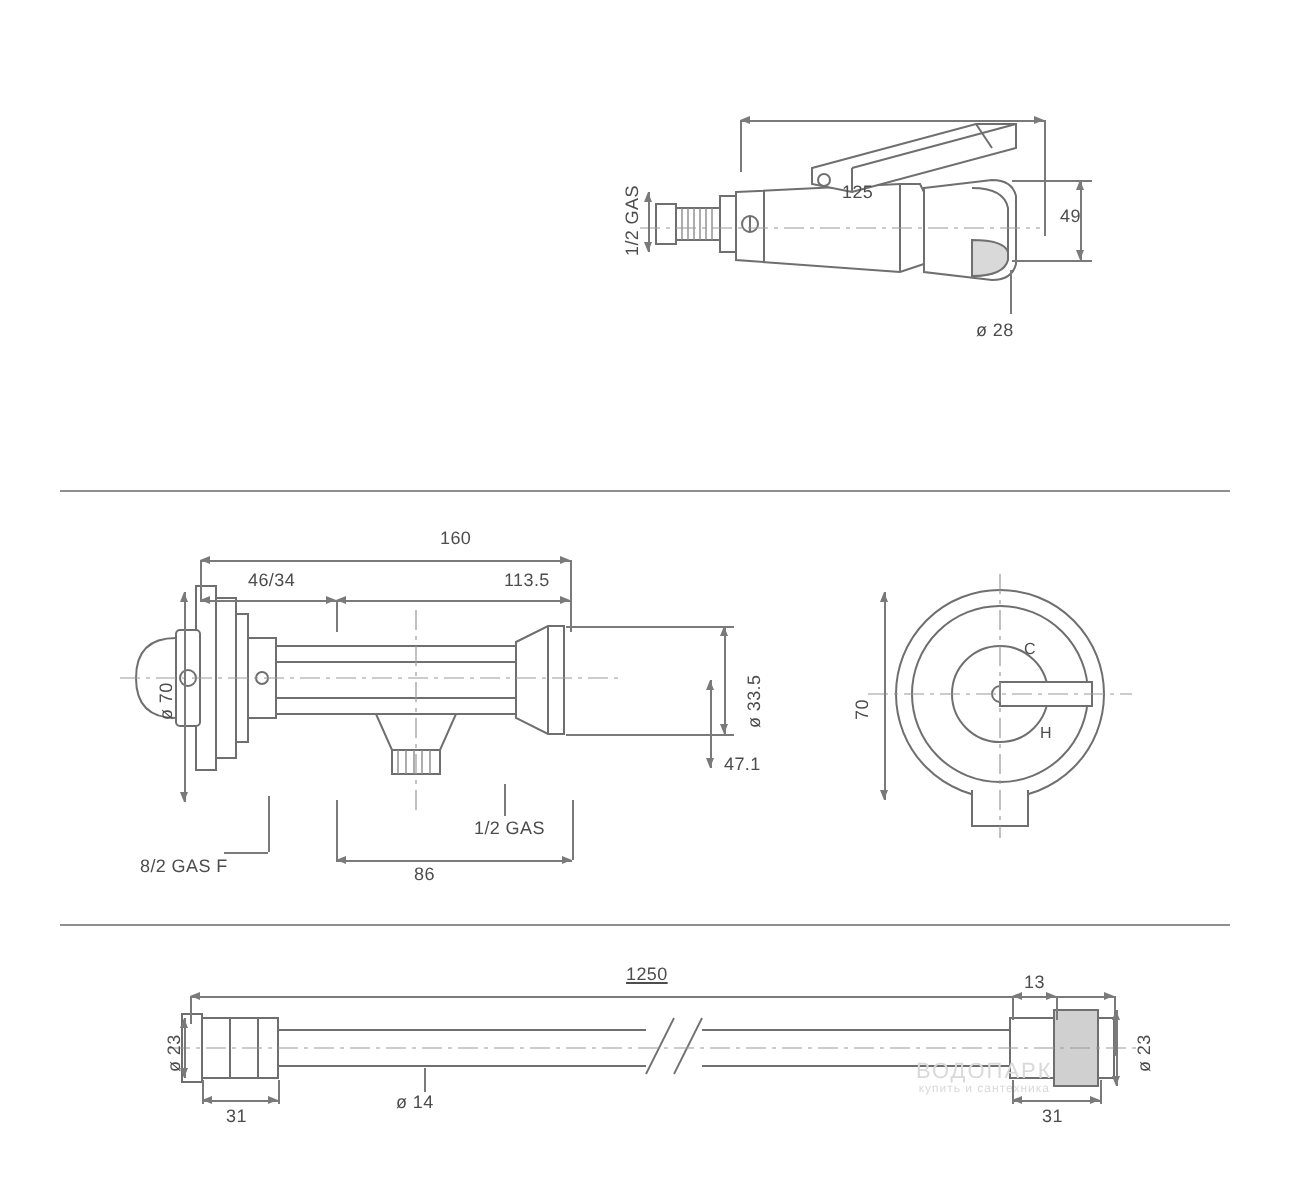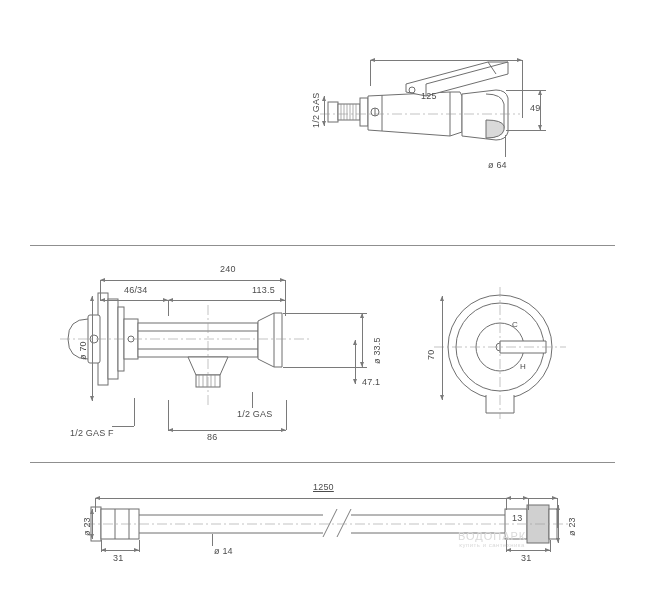--- a/index.html
+++ b/index.html
@@ -134,21 +134,21 @@
     <div class="arrow arr-u" style="left:322px; top:96px;"></div>
     <div class="arrow arr-d" style="left:322px; top:121px;"></div>
 
     <div class="dimline v" style="left:540px; top:90px; height:40px;"></div>
     <div class="arrow arr-u" style="left:538px; top:90px;"></div>
     <div class="arrow arr-d" style="left:538px; top:125px;"></div>
     <div class="tickh" style="left:506px; top:90px; width:40px;"></div>
     <div class="tickh" style="left:506px; top:130px; width:40px;"></div>
     <div class="lbl" style="left:530px; top:103px;">49</div>
 
-    <div class="lbl" style="left:488px; top:160px;">ø 64</div>
+    <div class="lbl" style="left:488px; top:160px;">ø 28</div>
     <div class="dimline v" style="left:505px; top:135px; height:22px;"></div>
   </div>
 
   <div>
     <svg width="330" height="170" style="position:absolute; left:60px; top:285px;">
       <g fill="none" stroke="#6f6f6f" stroke-width="1">
 
         <rect x="38" y="8" width="10" height="92" fill="#ffffff"></rect>
         <rect x="48" y="14" width="10" height="80" fill="#ffffff"></rect>
 
@@ -181,21 +181,21 @@
 
       <line x1="0" y1="54" x2="250" y2="54" stroke="#9a9a9a" stroke-width="0.6" stroke-dasharray="10,3,2,3"></line>
       <line x1="148" y1="20" x2="148" y2="120" stroke="#9a9a9a" stroke-width="0.6" stroke-dasharray="10,3,2,3"></line>
     </svg>
 
     <div class="dimline h" style="left:100px; top:280px; width:185px;"></div>
     <div class="arrow arr-l" style="left:100px; top:278px;"></div>
     <div class="arrow arr-r" style="left:280px; top:278px;"></div>
     <div class="tick" style="left:100px; top:280px; height:20px;"></div>
     <div class="tick" style="left:285px; top:280px; height:36px;"></div>
-    <div class="lbl" style="left:220px; top:264px;">240</div>
+    <div class="lbl" style="left:220px; top:264px;">160</div>
 
     <div class="dimline h" style="left:100px; top:300px; width:68px;"></div>
     <div class="arrow arr-l" style="left:100px; top:298px;"></div>
     <div class="arrow arr-r" style="left:163px; top:298px;"></div>
     <div class="tick" style="left:168px; top:300px; height:16px;"></div>
     <div class="lbl" style="left:124px; top:285px;">46/34</div>
 
     <div class="dimline h" style="left:168px; top:300px; width:117px;"></div>
     <div class="arrow arr-l" style="left:168px; top:298px;"></div>
     <div class="arrow arr-r" style="left:280px; top:298px;"></div>
@@ -214,21 +214,21 @@
     <div class="tickh" style="left:283px; top:367px; width:84px;"></div>
 
     <div class="lbl" style="left:362px; top:377px;">47.1</div>
     <div class="dimline v" style="left:355px; top:340px; height:44px;"></div>
     <div class="arrow arr-u" style="left:353px; top:340px;"></div>
     <div class="arrow arr-d" style="left:353px; top:379px;"></div>
 
     <div class="lbl" style="left:237px; top:409px;">1/2 GAS</div>
     <div class="dimline v" style="left:252px; top:392px; height:16px;"></div>
 
-    <div class="lbl" style="left:70px; top:428px;">1/2 GAS F</div>
+    <div class="lbl" style="left:70px; top:428px;">8/2 GAS F</div>
     <div class="dimline h" style="left:112px; top:426px; width:22px;"></div>
     <div class="dimline v" style="left:134px; top:398px; height:28px;"></div>
 
     <div class="dimline h" style="left:168px; top:430px; width:118px;"></div>
     <div class="arrow arr-l" style="left:168px; top:428px;"></div>
     <div class="arrow arr-r" style="left:281px; top:428px;"></div>
     <div class="tick" style="left:168px; top:400px; height:30px;"></div>
     <div class="tick" style="left:286px; top:400px; height:30px;"></div>
     <div class="lbl" style="left:207px; top:432px;">86</div>
   </div>
@@ -296,29 +296,29 @@
     <div class="arrow arr-u" style="left:90px; top:509px;"></div>
     <div class="arrow arr-d" style="left:90px; top:534px;"></div>
 
     <div class="dimline h" style="left:101px; top:550px; width:38px;"></div>
     <div class="arrow arr-l" style="left:101px; top:548px;"></div>
     <div class="arrow arr-r" style="left:134px; top:548px;"></div>
     <div class="tick" style="left:101px; top:540px; height:12px;"></div>
     <div class="tick" style="left:139px; top:540px; height:12px;"></div>
     <div class="lbl" style="left:113px; top:553px;">31</div>
 
-    <div class="lbl" style="left:214px; top:546px;">ø 14</div>
+    <div class="lbl" style="left:198px; top:546px;">ø 14</div>
     <div class="dimline v" style="left:212px; top:534px; height:12px;"></div>
 
     <div class="dimline h" style="left:506px; top:498px; width:22px;"></div>
     <div class="arrow arr-l" style="left:506px; top:496px;"></div>
     <div class="arrow arr-r" style="left:523px; top:496px;"></div>
     <div class="tick" style="left:506px; top:498px; height:12px;"></div>
     <div class="tick" style="left:528px; top:498px; height:12px;"></div>
-    <div class="lbl" style="left:512px; top:513px;">13</div>
+    <div class="lbl" style="left:512px; top:486px;">13</div>
 
     <div class="lbl rot" style="left:567px; top:536px;">ø 23</div>
     <div class="dimline v" style="left:558px; top:505px; height:38px;"></div>
     <div class="arrow arr-u" style="left:556px; top:505px;"></div>
     <div class="arrow arr-d" style="left:556px; top:538px;"></div>
 
     <div class="dimline h" style="left:506px; top:550px; width:44px;"></div>
     <div class="arrow arr-l" style="left:506px; top:548px;"></div>
     <div class="arrow arr-r" style="left:545px; top:548px;"></div>
     <div class="tick" style="left:506px; top:540px; height:12px;"></div>

